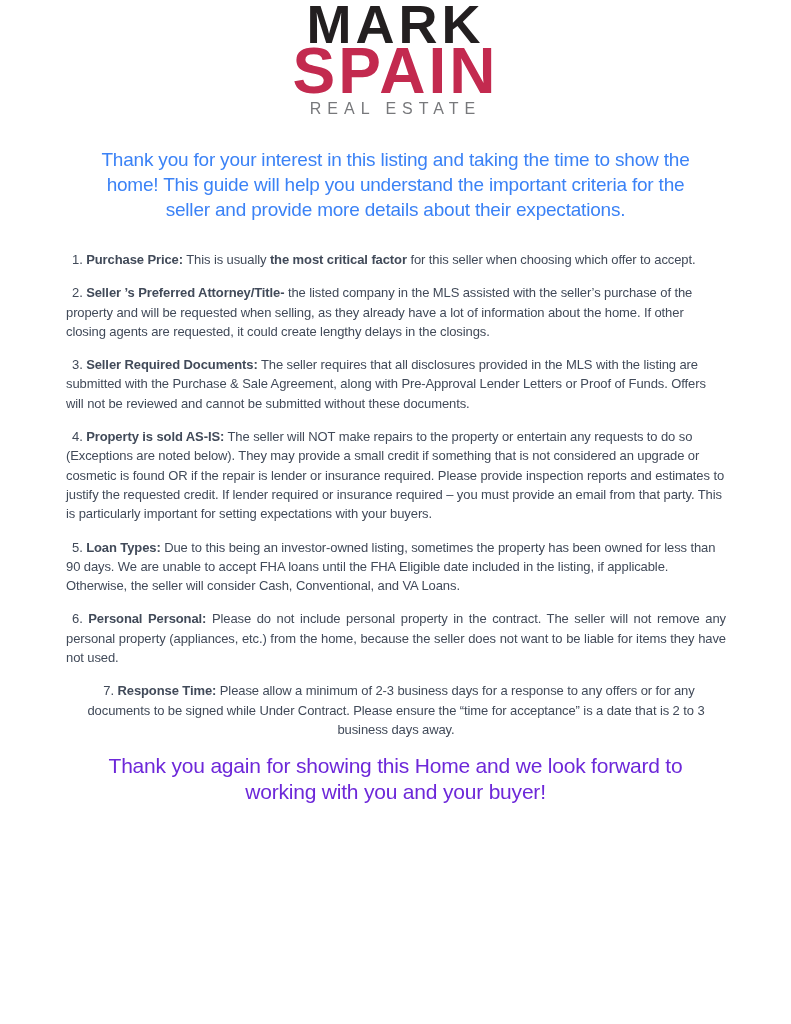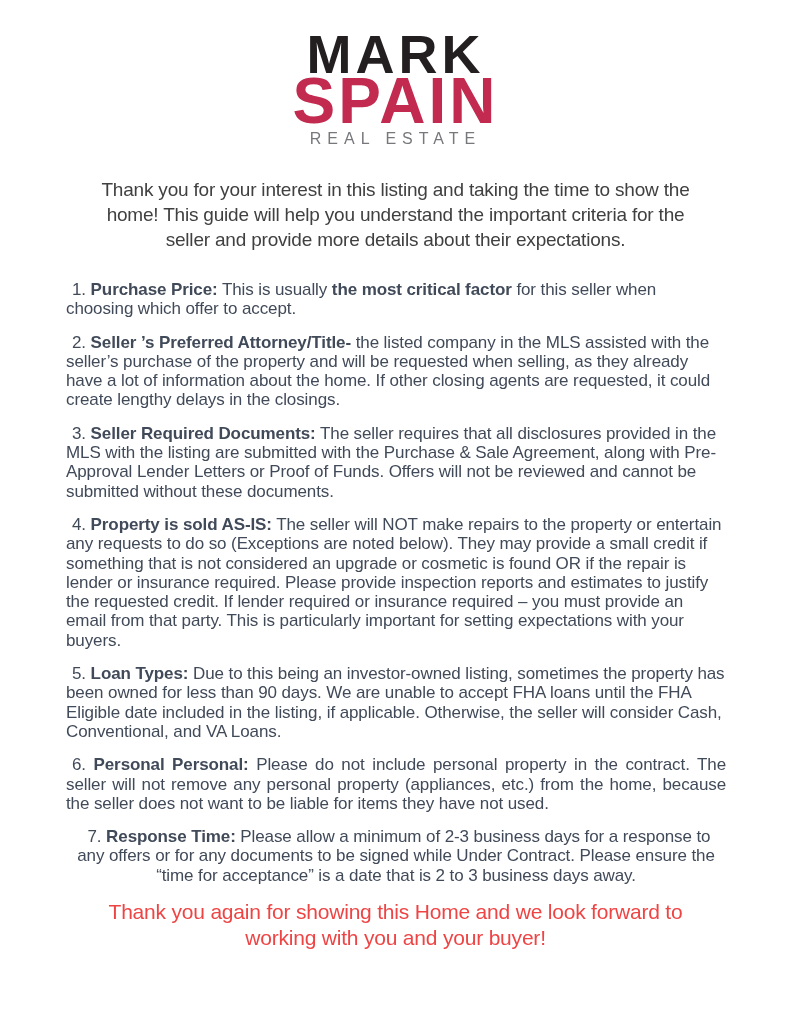--- a/index.html
+++ b/index.html
@@ -4,21 +4,20 @@
 <style>
   html, body { margin: 0; padding: 0; background: #ffffff; }
   .page {
     position: relative;
     width: 791px;
     height: 1024px;
     margin: 0 auto;
     background: #ffffff;
     overflow: hidden;
     box-sizing: border-box;
-    padding-top: 30px;
     font-family: "Liberation Sans", sans-serif;
     color: #414a59;
   }
   .logo { text-align: center; }
   .logo-mark {
     font-size: 54px;
     font-weight: 700;
     color: #231f20;
     letter-spacing: 4px;
     line-height: 48px;
@@ -38,46 +37,46 @@
     line-height: 24px;
     margin-top: 3px;
   }
   .intro {
     max-width: 615px;
     margin: 26px auto 0;
     text-align: center;
     font-size: 19px;
     line-height: 25px;
     letter-spacing: -0.2px;
-    color: #404040;
+    color: #3b82f6;
   }
   .list {
     width: 660px;
     margin: 28px 0 0 66px;
   }
   .item {
     margin: 0 0 14px 0;
-    font-size: 17px;
+    font-size: 13px;
     line-height: 19.3px;
     letter-spacing: -0.1px;
     text-indent: 6px;
     color: #414a59;
   }
   .item:nth-child(6) { text-align: justify; }
   .item:nth-child(7) { margin-top: 14px; text-align: center; }
   .item:nth-child(8) { margin-top: 6px; }
   .b { font-weight: 700; }
   .closing {
     max-width: 630px;
     margin: 12px auto 0;
     text-align: center;
     font-size: 21px;
     line-height: 26px;
     letter-spacing: -0.2px;
-    color: #ef4444;
+    color: #6d28d9;
   }
 </style>
 </head>
 <body>
 
 <div class="page">
 
   <div class="logo">
     <div class="logo-mark">MARK</div>
     <div class="logo-spain">SPAIN</div>

